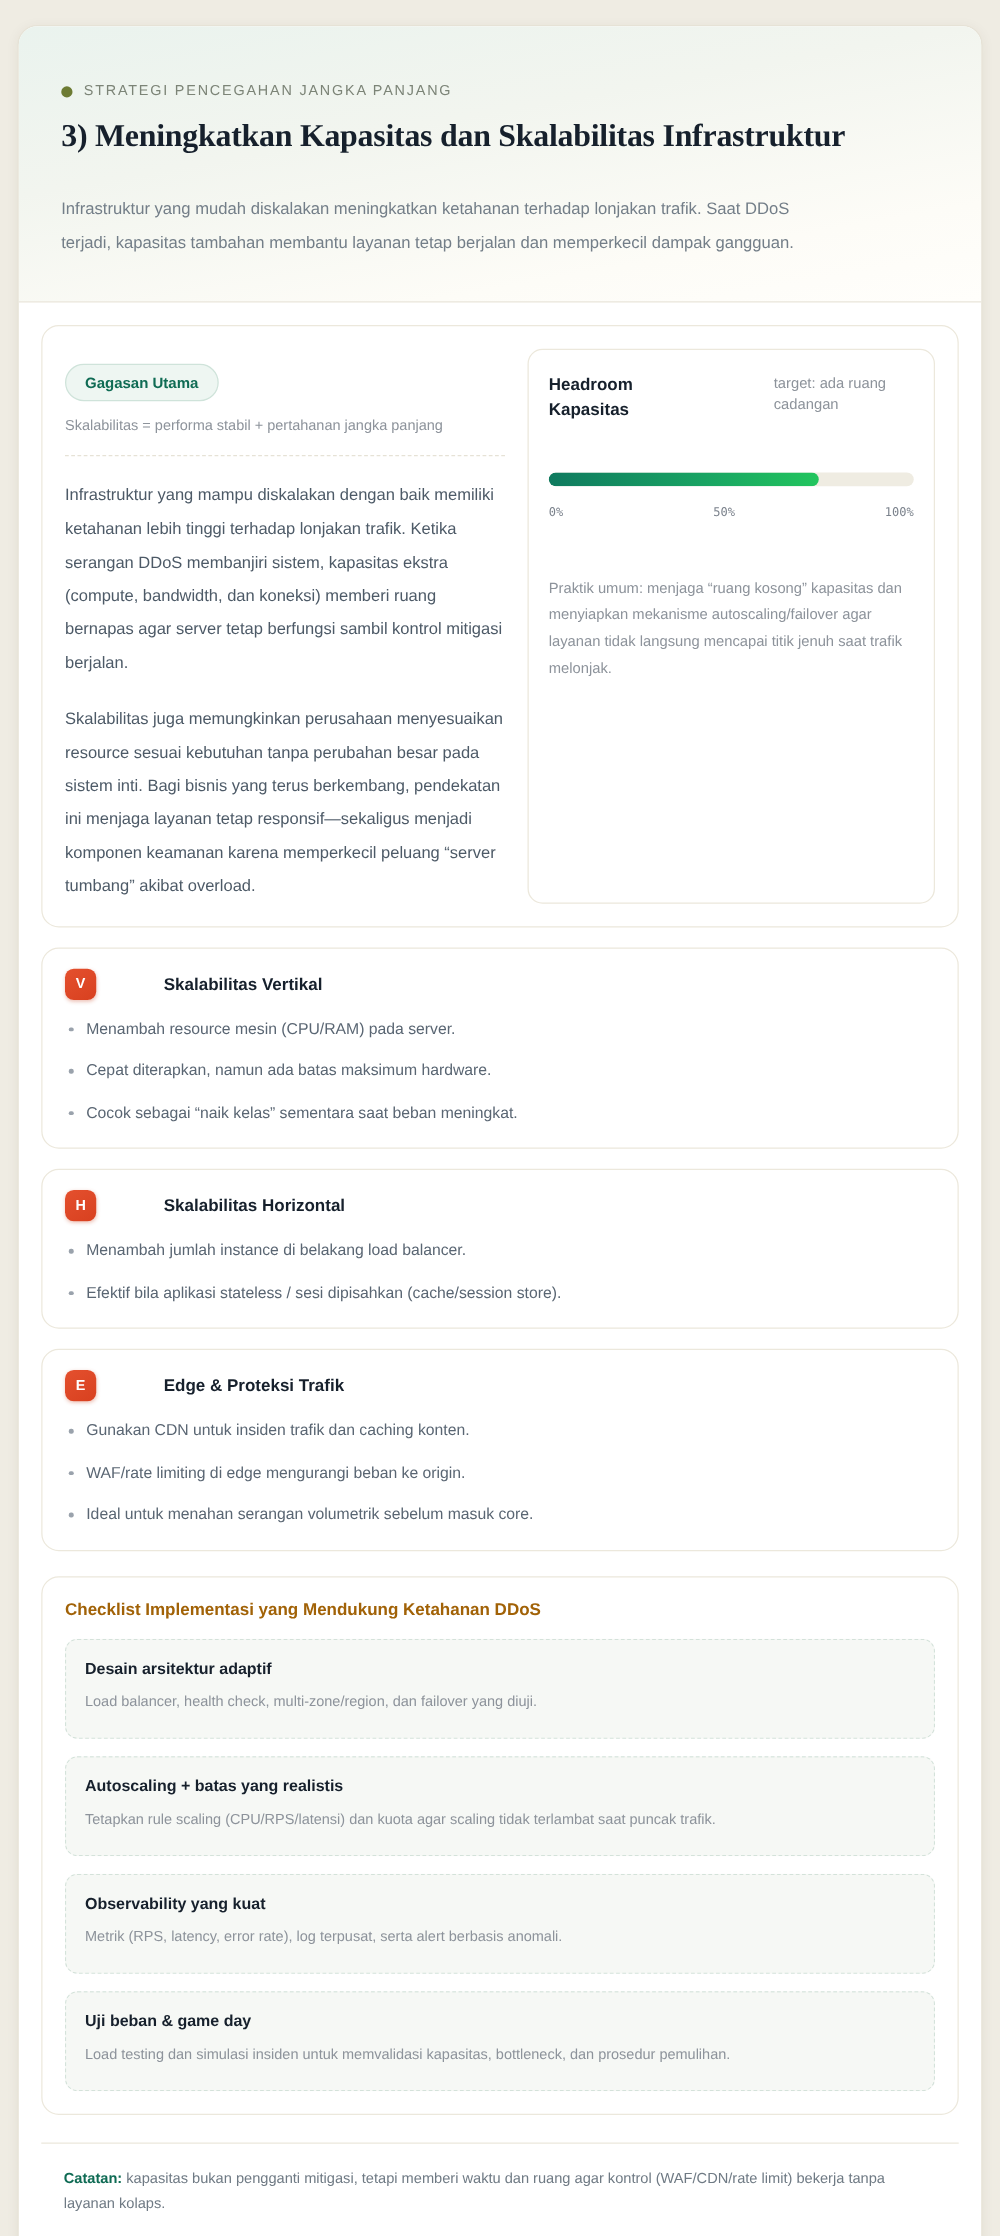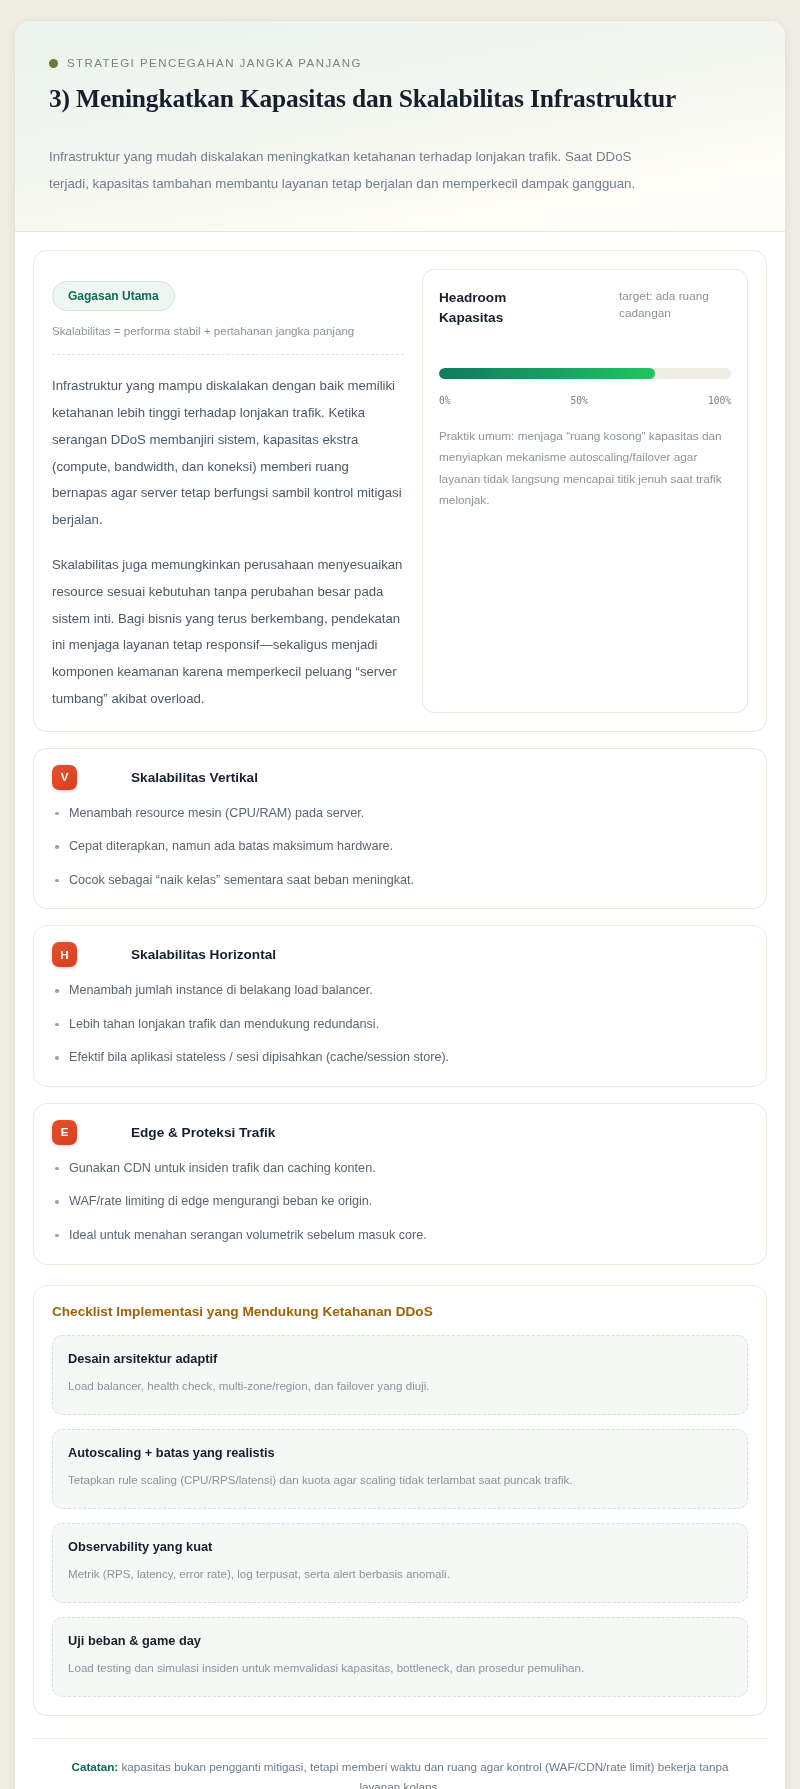--- a/index.html
+++ b/index.html
@@ -20,21 +20,21 @@
     background: #ffffff;
     border-radius: 16px;
     border: 1px solid #e6e2d6;
     overflow: hidden;
     box-shadow: 0 2px 10px rgba(60,55,40,0.06);
   }
 
   
   .hero {
     background: linear-gradient(170deg,#eaf3ee 0%, #f2f5ef 38%, #fdfcf7 78%, #fffefb 100%);
-    padding: 36px 34px 34px 34px;
+    padding: 46px 34px 34px 34px;
     border-bottom: 1px solid #e9e5d9;
   }
   .eyebrow {
     display: flex;
     align-items: center;
     gap: 9px;
     margin-bottom: 14px;
   }
   .eyebrow-dot {
     width: 9px; height: 9px;
@@ -149,21 +149,21 @@
   }
   .bar-ticks {
     display: flex;
     justify-content: space-between;
     margin-top: 16px;
     font-family: "DejaVu Sans Mono", monospace;
     font-size: 9.6px;
     color: #7b828c;
   }
   .metric-note {
-    margin-top: 20px;
+    margin-top: 44px;
     font-size: 11.8px;
     line-height: 1.82;
     color: #8d939b;
   }
 
   
   .scale-card {
     margin-top: 16px;
     border: 1px solid #ece8dc;
     border-radius: 14px;
@@ -253,21 +253,20 @@
   
   .footer {
     margin-top: 22px;
     border-top: 1px solid #ece8dc;
     padding: 18px 18px 20px 18px;
   }
   .footnote {
     font-size: 11.7px;
     line-height: 1.72;
     color: #6f7a84;
-    text-align: center;
   }
   .footnote b { color: #0f6b54; }
   .pageno {
     margin-top: 15px;
     font-size: 11.6px;
     color: #8d939b;
   }
 </style>
 </head>
 <body>
@@ -330,21 +329,20 @@
             <li>Cocok sebagai “naik kelas” sementara saat beban meningkat.</li>
           </ul>
         </div>
         <div class="scale-card">
           <div class="scale-head">
             <span class="badge">H</span>
             <span class="scale-title">Skalabilitas Horizontal</span>
           </div>
           <ul class="blist">
             <li>Menambah jumlah instance di belakang load balancer.</li>
-            <li>Lebih tahan lonjakan trafik dan mendukung redundansi.</li>
             <li>Efektif bila aplikasi stateless / sesi dipisahkan (cache/session store).</li>
           </ul>
         </div>
         <div class="scale-card">
           <div class="scale-head">
             <span class="badge">E</span>
             <span class="scale-title">Edge &amp; Proteksi Trafik</span>
           </div>
           <ul class="blist">
             <li>Gunakan CDN untuk insiden trafik dan caching konten.</li>

